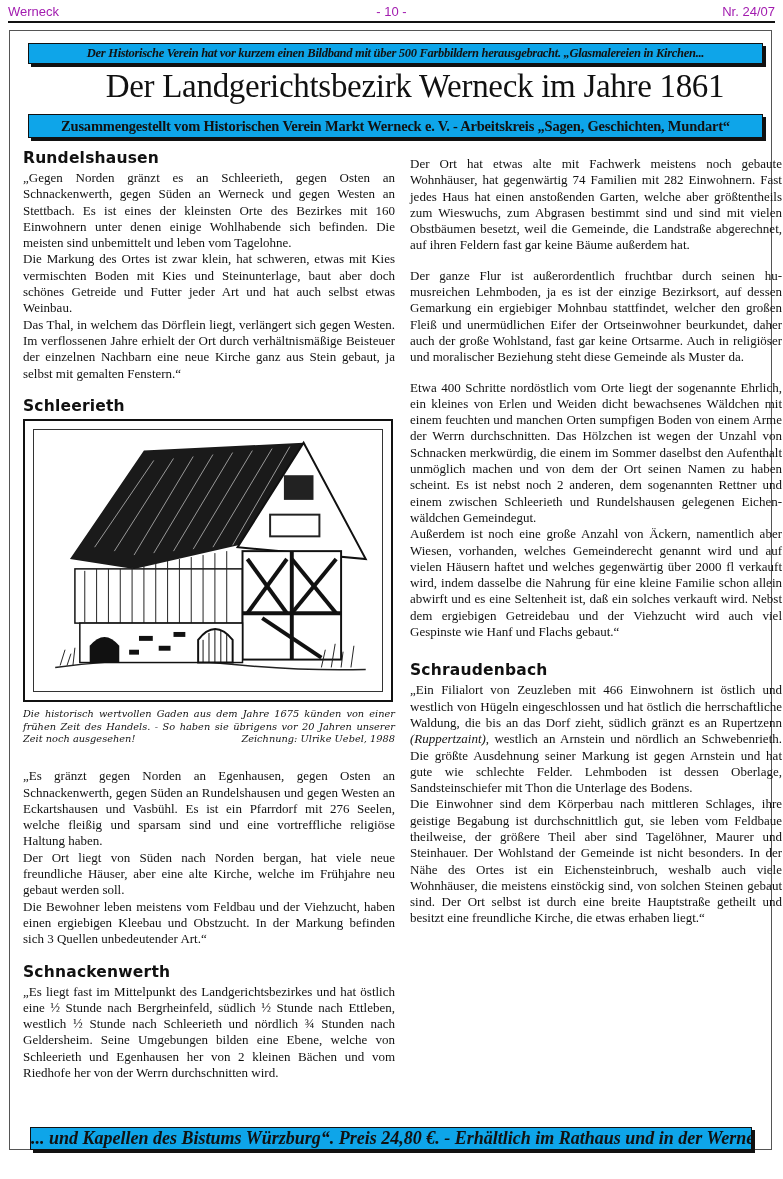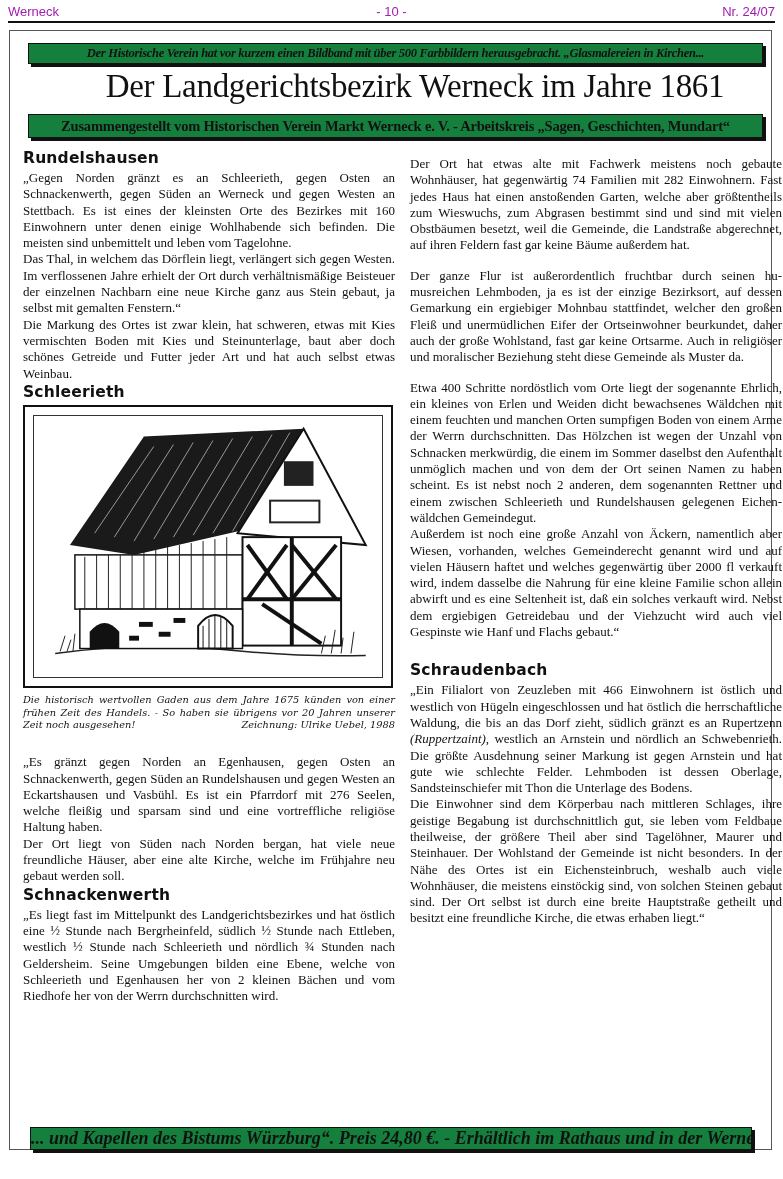--- a/index.html
+++ b/index.html
@@ -3,32 +3,32 @@
 <meta charset="utf-8">
 <style>
   html, body { margin: 0; padding: 0; background: #ffffff; }
   body { width: 783px; height: 1179px; position: relative; overflow: hidden; color: #111; font-family: "Liberation Serif", serif; }
   .runhead { position: absolute; top: 4px; left: 8px; right: 8px; height: 16px; font-family: "Liberation Sans", sans-serif; font-size: 13px; color: #a21caf; }
   .runhead .l { position: absolute; left: 0; top: 0; }
   .runhead .c { position: absolute; left: 0; right: 0; text-align: center; top: 0; }
   .runhead .r { position: absolute; right: 0; top: 0; }
   .rule { position: absolute; top: 21px; left: 8px; right: 8px; height: 2px; background: #111; }
   .frame { position: absolute; top: 30px; left: 9px; width: 763px; height: 1120px; border: 1px solid #555; box-sizing: border-box; }
-  .banner { position: absolute; box-sizing: border-box; border: 1.5px solid #111; box-shadow: 3px 3px 0 #111; background: #15803d; text-align: center; font-family: "Liberation Serif", serif; font-weight: bold; font-style: italic; color: #111; white-space: nowrap; overflow: hidden; }
+  .banner { position: absolute; box-sizing: border-box; border: 1.5px solid #111; box-shadow: 3px 3px 0 #111; background: #0ea5e9; text-align: center; font-family: "Liberation Serif", serif; font-weight: bold; font-style: italic; color: #111; white-space: nowrap; overflow: hidden; }
   .banner.top { left: 28px; top: 43px; width: 735px; height: 21px; font-size: 12.5px; line-height: 19px; letter-spacing: -0.3px; }
   .banner.sub { left: 28px; top: 114px; width: 735px; height: 24px; font-size: 14.5px; line-height: 22px; font-style: normal; letter-spacing: -0.2px; }
   .banner.bottom { left: 30px; top: 1127px; width: 722px; height: 23px; font-size: 18px; line-height: 21px; }
   .title { position: absolute; left: 0; right: 0; top: 64px; text-align: center; font-size: 33px; line-height: 44px; color: #111; letter-spacing: -0.3px; padding-left: 47px; }
   .col { position: absolute; top: 148px; width: 372px; font-size: 13px; line-height: 16.3px; text-align: justify; }
   .col.left { left: 23px; }
   .col.right { left: 410px; top: 156px; }
   .col p { margin: 0; hyphens: manual; }
   .col p.gap { margin-top: 10px; }
   h2.loc { font-family: "DejaVu Sans", sans-serif; font-weight: bold; font-size: 15.5px; letter-spacing: 0.2px; margin: 0 0 2px 0; line-height: 20px; }
-  h2.loc.spaced { }
+  h2.loc.spaced { margin-top: 14px; }
   .figure { position: relative; width: 370px; height: 283px; border: 2px solid #111; box-sizing: border-box; margin-top: 3px; background: #fff; }
   .figure .inner { position: absolute; left: 8px; top: 8px; right: 8px; bottom: 8px; border: 1px solid #333; }
   .figure svg { position: absolute; left: 0; top: 0; width: 100%; height: 100%; }
   .caption { font-family: "DejaVu Serif", serif; font-style: italic; font-size: 9.8px; line-height: 12.8px; margin-top: 6px; text-align: justify; }
   .caption .credit { float: right; }
   em { font-style: italic; }
 </style>
 </head>
 <body>
 
@@ -41,22 +41,22 @@
 
 <div class="frame"></div>
 
 <div class="banner top">Der Historische Verein hat vor kurzem einen Bildband mit über 500 Farbbildern herausgebracht. „Glasmalereien in Kirchen...</div>
 <h1 class="title" style="margin:0;font-weight:normal;">Der Landgerichtsbezirk Werneck im Jahre 1861</h1>
 <div class="banner sub">Zusammengestellt vom Historischen Verein Markt Werneck e. V. - Arbeitskreis „Sagen, Geschichten, Mundart“</div>
 
 <div class="col left">
   <h2 class="loc">Rundelshausen</h2>
   <p>„Gegen Norden gränzt es an Schleerieth, gegen Osten an Schnackenwerth, gegen Süden an Werneck und gegen Westen an Stettbach. Es ist eines der kleinsten Orte des Bezirkes mit 160 Einwohnern unter denen einige Wohlhabende sich befin­den. Die meisten sind unbemittelt und leben vom Tagelohne.</p>
+  <p>Die Markung des Ortes ist zwar klein, hat schweren, etwas mit Kies vermischten Boden mit Kies und Steinunterlage, baut aber doch schönes Getreide und Futter jeder Art und hat auch selbst etwas Weinbau.</p>
   <p>Das Thal, in welchem das Dörflein liegt, verlängert sich gegen Westen. Im verflossenen Jahre erhielt der Ort durch verhältnis­mäßige Beisteuer der einzelnen Nachbarn eine neue Kirche ganz aus Stein gebaut, ja selbst mit gemalten Fenstern.“</p>
-  <p>Die Markung des Ortes ist zwar klein, hat schweren, etwas mit Kies vermischten Boden mit Kies und Steinunterlage, baut aber doch schönes Getreide und Futter jeder Art und hat auch selbst etwas Weinbau.</p>
 
   <h2 class="loc spaced">Schleerieth</h2>
   <div class="figure">
     <div class="inner"></div>
     <svg viewBox="0 0 370 283">
 
       <path d="M30 250 Q120 238 200 246 T345 252" stroke="#222" stroke-width="1.5" fill="none"></path>
 
       <polygon points="45,140 120,30 282,22 340,140 220,125 110,150" fill="#1a1a1a"></polygon>
       <g stroke="#fff" stroke-width="0.8" opacity="0.7">
@@ -129,20 +129,21 @@
           <line x1="330" y1="250" x2="333" y2="228"></line>
       </g>
     </svg>
   </div>
   <div class="caption">
     <span>Die historisch wertvollen Gaden aus dem Jahre 1675 künden von einer frühen Zeit des Handels. - So haben sie übrigens vor 20 Jahren unserer Zeit noch ausgesehen!</span>
     <span class="credit">Zeichnung: Ulrike Uebel, 1988</span>
   </div>
   <p class="gap" style="margin-top:22px">„Es gränzt gegen Norden an Egenhausen, gegen Osten an Schnackenwerth, gegen Süden an Rundelshausen und gegen Westen an Eckartshausen und Vasbühl. Es ist ein Pfarrdorf mit 276 Seelen, welche fleißig und sparsam sind und eine vortreff­liche religiöse Haltung haben.</p>
   <p>Der Ort liegt von Süden nach Norden bergan, hat viele neue freundliche Häuser, aber eine alte Kirche, welche im Frühjahre neu gebaut werden soll.</p>
+  <p>Die Bewohner leben meistens vom Feldbau und der Vieh­zucht, haben einen ergiebigen Kleebau und Obstzucht. In der Markung befinden sich 3 Quellen unbedeutender Art.“</p>
 
   <h2 class="loc spaced">Schnackenwerth</h2>
   <p>„Es liegt fast im Mittelpunkt des Landgerichtsbezirkes und hat östlich eine ½ Stunde nach Bergrheinfeld, südlich ½ Stunde nach Ettleben, westlich ½ Stunde nach Schleerieth und nörd­lich ¾ Stunden nach Geldersheim. Seine Umgebungen bilden eine Ebene, welche von Schleerieth und Egenhausen her von 2 kleinen Bächen und vom Riedhofe her von der Werrn durch­schnitten wird.</p>
 </div>
 
 <div class="col right">
   <p>Der Ort hat etwas alte mit Fachwerk meistens noch gebaute Wohnhäuser, hat gegenwärtig 74 Familien mit 282 Einwoh­nern. Fast jedes Haus hat einen anstoßenden Garten, welche aber größtentheils zum Wieswuchs, zum Abgrasen bestimmt sind und sind mit vielen Obstbäumen besetzt, weil die Ge­meinde, die Landstraße abgerechnet, auf ihren Feldern fast gar keine Bäume außerdem hat.</p>
   <p class="gap" style="margin-top:14px">Der ganze Flur ist außerordentlich fruchtbar durch seinen hu­musreichen Lehmboden, ja es ist der einzige Bezirksort, auf dessen Gemarkung ein ergiebiger Mohnbau stattfindet, wel­cher den großen Fleiß und unermüdlichen Eifer der Ortsein­wohner beurkundet, daher auch der große Wohlstand, fast gar keine Ortsarme. Auch in religiöser und moralischer Beziehung steht diese Gemeinde als Muster da.</p>
   <p class="gap" style="margin-top:14px">Etwa 400 Schritte nordöstlich vom Orte liegt der sogenannte Ehrlich, ein kleines von Erlen und Weiden dicht bewachsenes Wäldchen mit einem feuchten und manchen Orten sumpfigen Boden von einem Arme der Werrn durchschnitten. Das Hölz­chen ist wegen der Unzahl von Schnacken merkwürdig, die ei­nem im Sommer daselbst den Aufenthalt unmöglich machen und von dem der Ort seinen Namen zu haben scheint. Es ist nebst noch 2 anderen, dem sogenannten Rettner und einem zwischen Schleerieth und Rundelshausen gelegenen Eichen­wäldchen Gemeindegut.</p>
   <p>Außerdem ist noch eine große Anzahl von Äckern, namentlich aber Wiesen, vorhanden, welches Gemeinderecht genannt wird und auf vielen Häusern haftet und welches gegenwärtig über 2000 fl verkauft wird, indem dasselbe die Nahrung für eine kleine Familie schon allein abwirft und es eine Seltenheit ist, daß ein solches verkauft wird. Nebst dem ergiebigen Getreide­bau und der Viehzucht wird auch viel Gespinste wie Hanf und Flachs gebaut.“</p>

